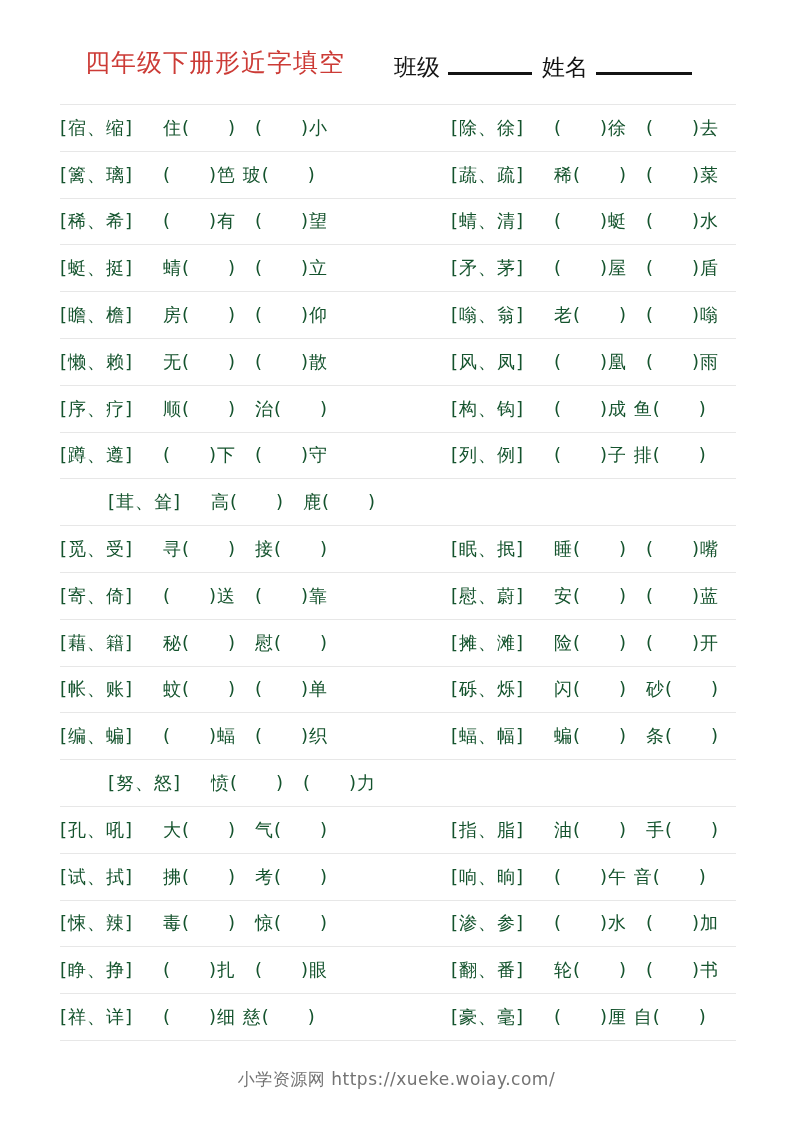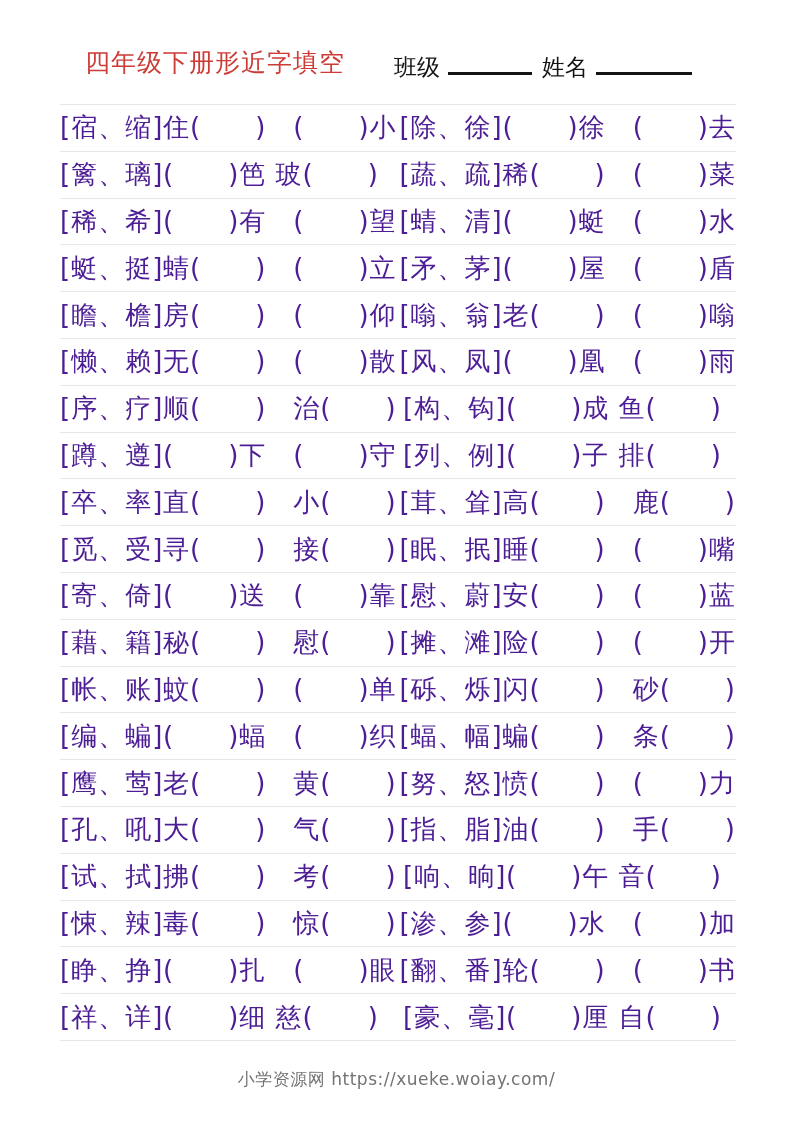--- a/index.html
+++ b/index.html
@@ -15,23 +15,23 @@
   .blank-line { display:inline-block; height:0.9em; border-bottom:3px solid #141414;
                 vertical-align:baseline; margin:0 10px 0 8px; }
   .blank-line.class { width:84px; }
   .blank-line.name  { width:96px; }
 
   .rows { position:absolute; left:60px; top:104px; width:676px;
           border-bottom:1px solid #e7e7e7; }
   .row  { display:flex; align-items:center; height:46.8px;
           border-top:1px solid #e7e7e7; }
   .cell { display:flex; align-items:center; white-space:nowrap;
-          font-size:26px; color:#4c1d95; }
+          font-size:18px; color:#14532d; }
   .cell.left  { width:343px; }
-  .cell.right { flex:1; }
+  .cell.right { flex:1;margin-left:48px; }
   .pair { display:inline-block; width:103px; letter-spacing:1px; }
   .body { display:inline-block; letter-spacing:1px; }
 
   .footer { position:absolute; left:0; top:1068px; width:100%; text-align:center;
             font-size:17px; color:#737373; letter-spacing:0.5px; }
 </style>
 </head>
 <body>
 
 <div class="page">
@@ -125,24 +125,20 @@
       <span class="pair">[蹲、遵]</span>
       <span class="body">(　　)下　(　　)守</span>
     </div>
     <div class="cell right">
       <span class="pair">[列、例]</span>
       <span class="body">(　　)子 排(　　)</span>
     </div>
   </div>
 
   <div class="row">
-    <div class="cell left">
-      <span class="pair">[卒、率]</span>
-      <span class="body">直(　　)　小(　　)</span>
-    </div>
     <div class="cell right">
       <span class="pair">[茸、耸]</span>
       <span class="body">高(　　)　鹿(　　)</span>
     </div>
   </div>
 
   <div class="row">
     <div class="cell left">
       <span class="pair">[觅、受]</span>
       <span class="body">寻(　　)　接(　　)</span>
@@ -191,24 +187,20 @@
       <span class="pair">[编、蝙]</span>
       <span class="body">(　　)蝠　(　　)织</span>
     </div>
     <div class="cell right">
       <span class="pair">[蝠、幅]</span>
       <span class="body">蝙(　　)　条(　　)</span>
     </div>
   </div>
 
   <div class="row">
-    <div class="cell left">
-      <span class="pair">[鹰、莺]</span>
-      <span class="body">老(　　)　黄(　　)</span>
-    </div>
     <div class="cell right">
       <span class="pair">[努、怒]</span>
       <span class="body">愤(　　)　(　　)力</span>
     </div>
   </div>
 
   <div class="row">
     <div class="cell left">
       <span class="pair">[孔、吼]</span>
       <span class="body">大(　　)　气(　　)</span>

